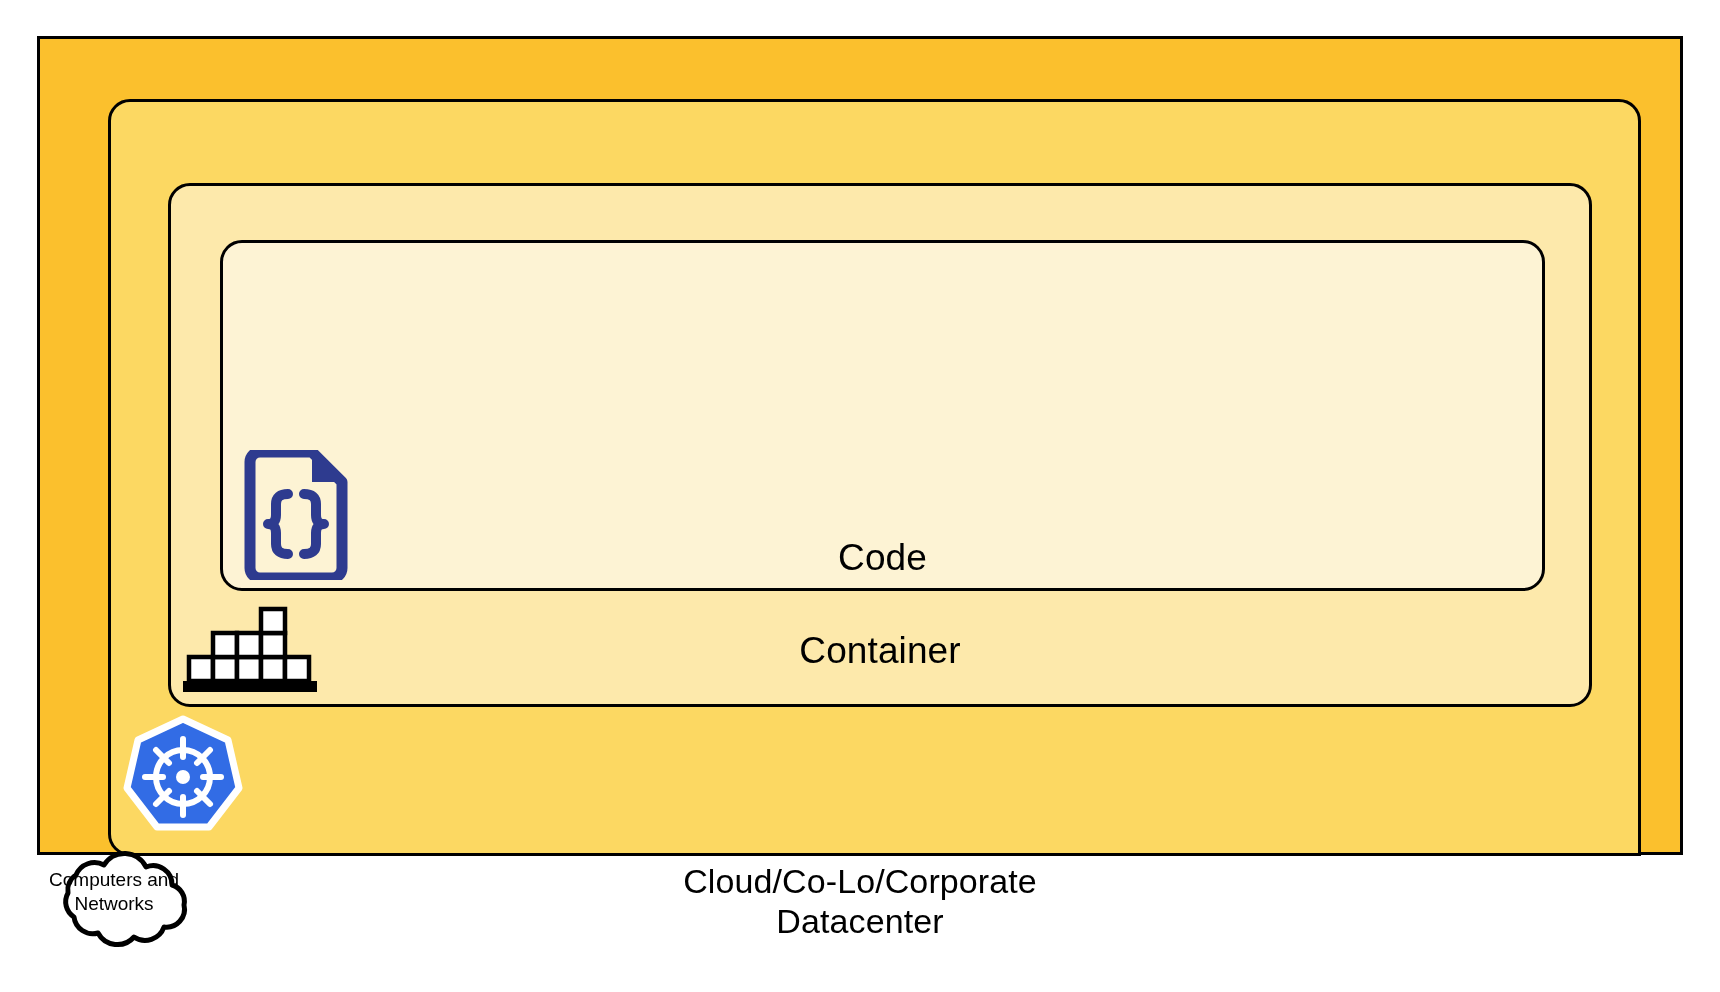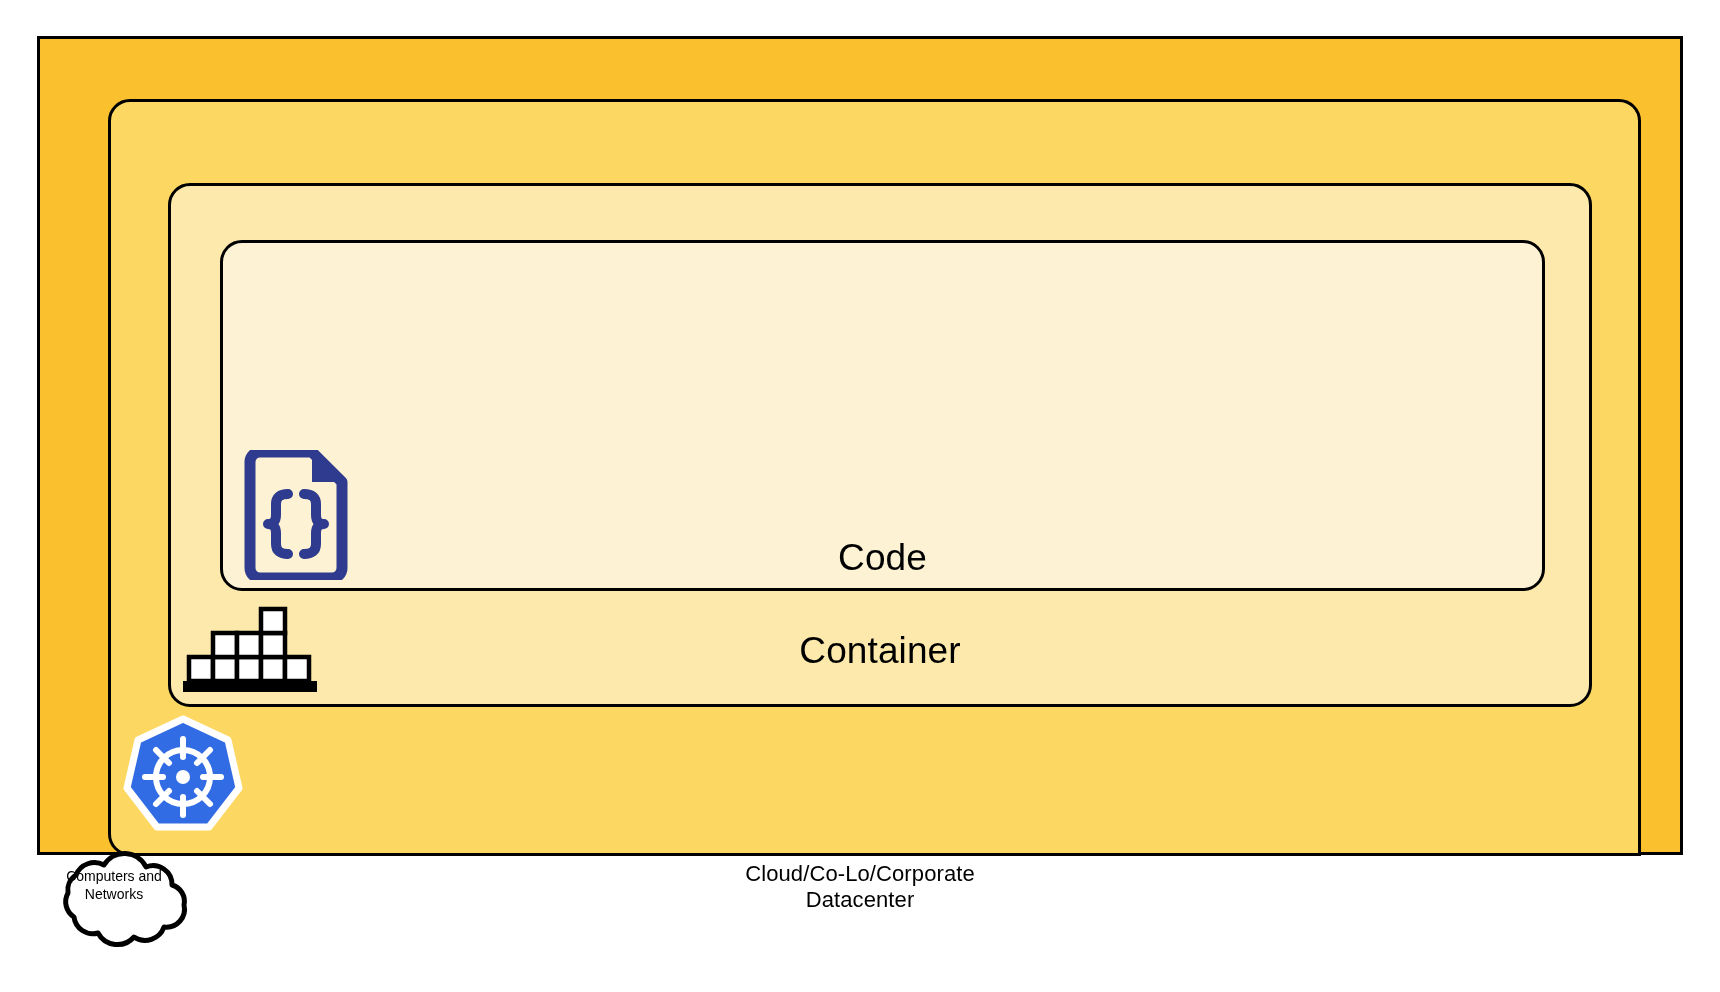--- a/index.html
+++ b/index.html
@@ -95,21 +95,21 @@
     left: 108px;
     top: 784px;
     width: 1533px;
     font-size: 37px;
   }
 
   .label-datacenter {
     left: 37px;
     top: 861px;
     width: 1646px;
-    font-size: 22px;
+    font-size: 34px;
   }
 
   
   .icon-wrap {
     position: absolute;
     display: block;
   }
 
   .icon-code-doc {
     left: 240px;
@@ -138,21 +138,21 @@
     width: 160px;
     height: 112px;
   }
 
   .cloud-text {
     position: absolute;
     left: 34px;
     top: 868px;
     width: 160px;
     text-align: center;
-    font-size: 14px;
+    font-size: 19px;
     line-height: 1.25;
     color: #000000;
     white-space: pre-line;
     pointer-events: none;
   }
 </style>
 </head>
 <body>
 
 <div id="stage">

